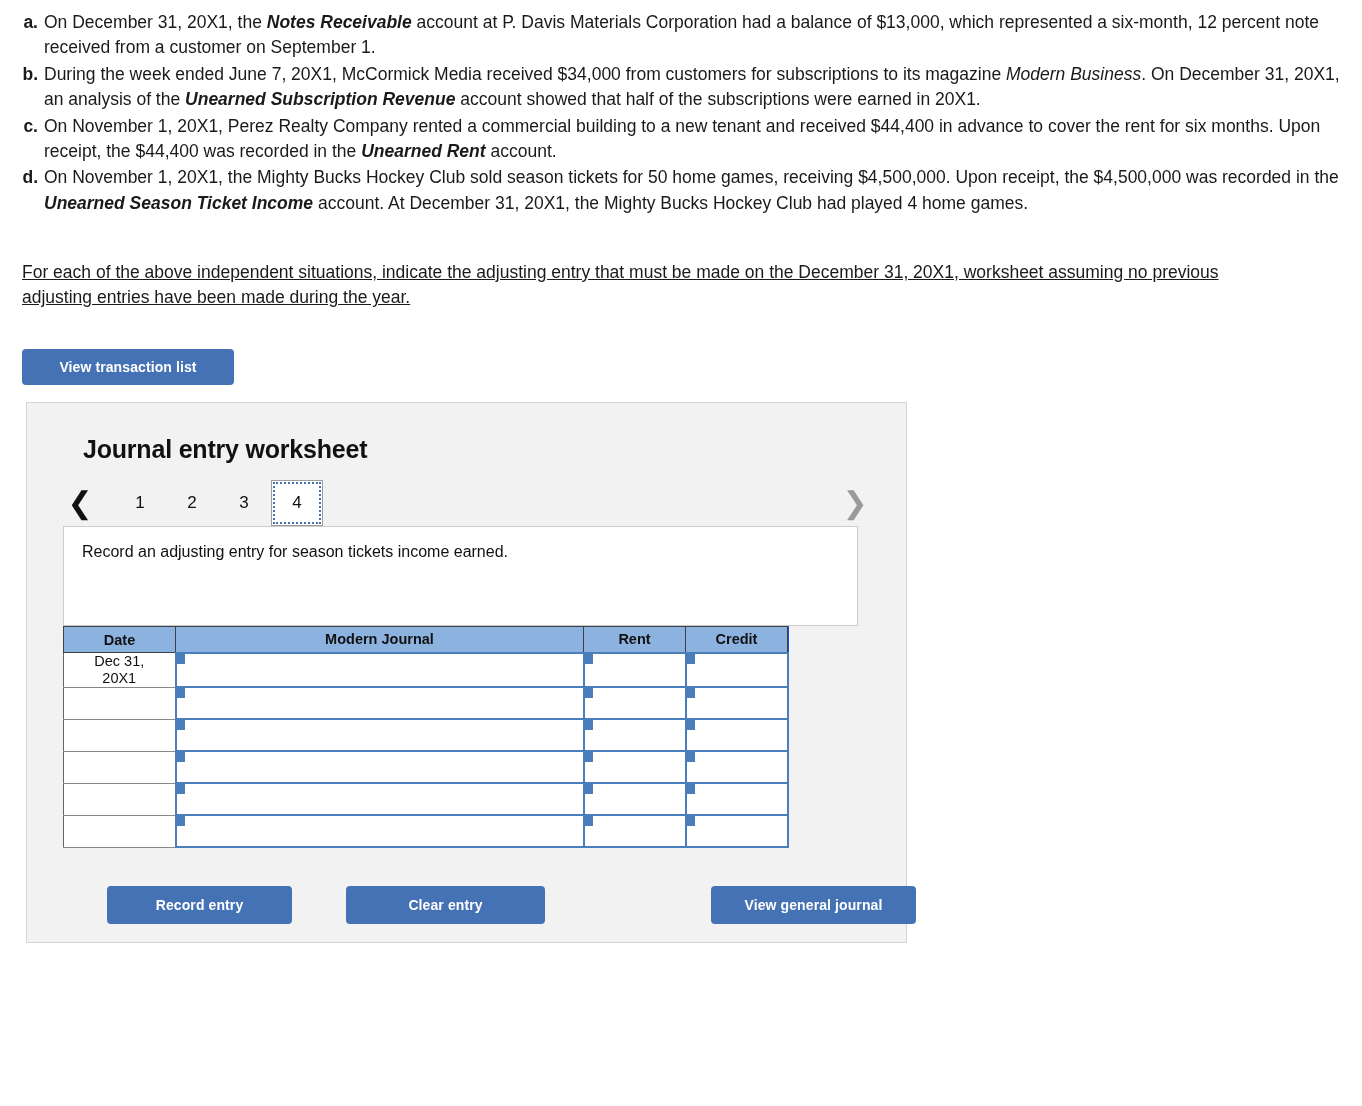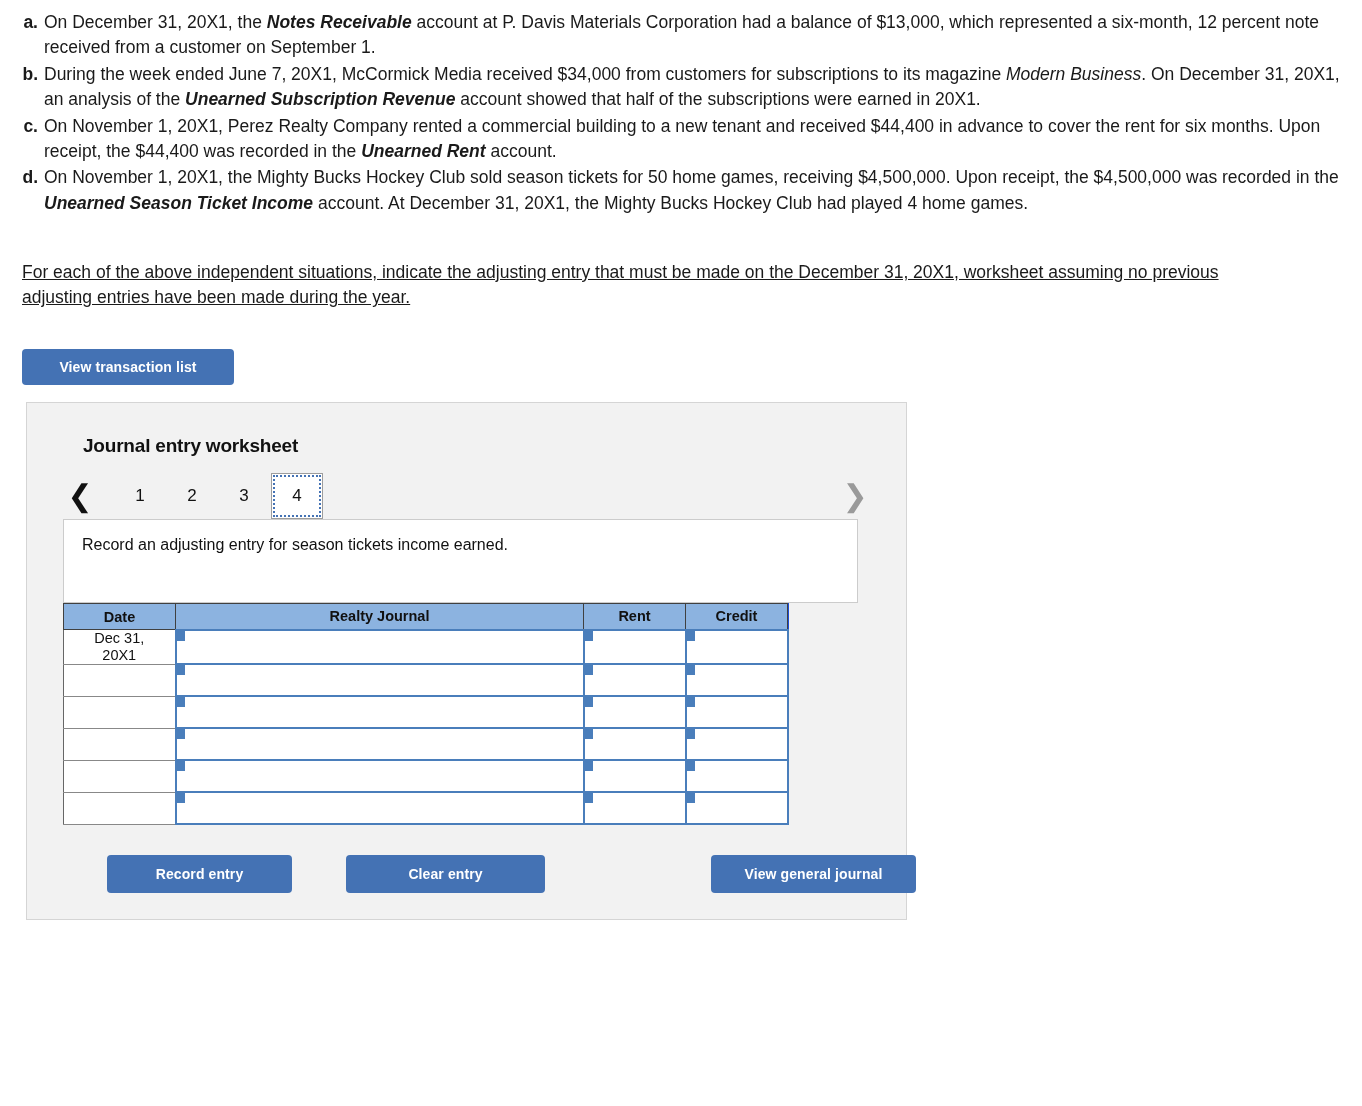--- a/index.html
+++ b/index.html
@@ -82,21 +82,21 @@
   .panel {
     position: relative;
     margin: 17px 0 0 26px;
     width: 881px;
     background: #f2f2f2;
     border: 1px solid #d5d5d5;
     box-sizing: border-box;
     padding: 24px 20px 30px 20px;
   }
   .panel-title {
-    font-size: 19px;
+    font-size: 25px;
     font-weight: bold;
     letter-spacing: -0.2px;
     margin: 8px 0 0 36px;
     color: #111;
   }
 
   
   .tabs {
     display: flex;
     align-items: stretch;
@@ -144,21 +144,21 @@
     outline: 2px dotted #4472b4;
     outline-offset: -4px;
     box-sizing: border-box;
     min-width: 52px;
   }
 
   
   .desc-box {
     margin: 0 0 0 16px;
     width: 795px;
-    height: 84px;
+    height: 100px;
     background: #ffffff;
     border: 1px solid #cccccc;
     box-sizing: border-box;
     padding: 16px 18px;
     font-size: 16px;
     color: #111;
   }
 
   .note {
     margin: 14px 0 10px 16px;
@@ -248,21 +248,21 @@
     color: #111;
   }
 
   
   .actions {
     position: relative;
     margin: 26px 0 0 16px;
     height: 38px;
     width: 810px;
   }
-  .actions .btn { position: absolute; top: 4px; height: 38px; }
+  .actions .btn { position: absolute; top: 12px; height: 38px; }
   #record-entry       { left: 44px;  width: 185px; }
   #clear-entry        { left: 283px; width: 199px; }
   #view-general-journal { left: 648px; width: 205px; }
 </style>
 </head>
 <body>
 
 <div class="problem">
   <ul class="sit-list" id="situations-list">
       <li class="sit-item">
@@ -313,21 +313,21 @@
   <table class="jtable">
     <colgroup>
       <col class="col-date">
         <col class="col-gj">
         <col class="col-debit">
         <col class="col-credit">
     </colgroup>
     <thead>
       <tr>
         <th>Date</th>
-        <th>Realty Journal</th>
+        <th>Modern Journal</th>
         <th>Rent</th>
         <th>Credit</th>
       </tr>
     </thead>
     <tbody id="journal-body">
         <tr>
           <td class="cell-date">Dec 31,<br>20X1</td>
           <td class="cell-edit"><span class="flag"></span><input class="edit-input" type="text" style=""></td>
           <td class="cell-edit"><span class="flag"></span><input class="edit-input" type="text" style=""></td>
           <td class="cell-edit"><span class="flag"></span><input class="edit-input" type="text" style=""></td>

